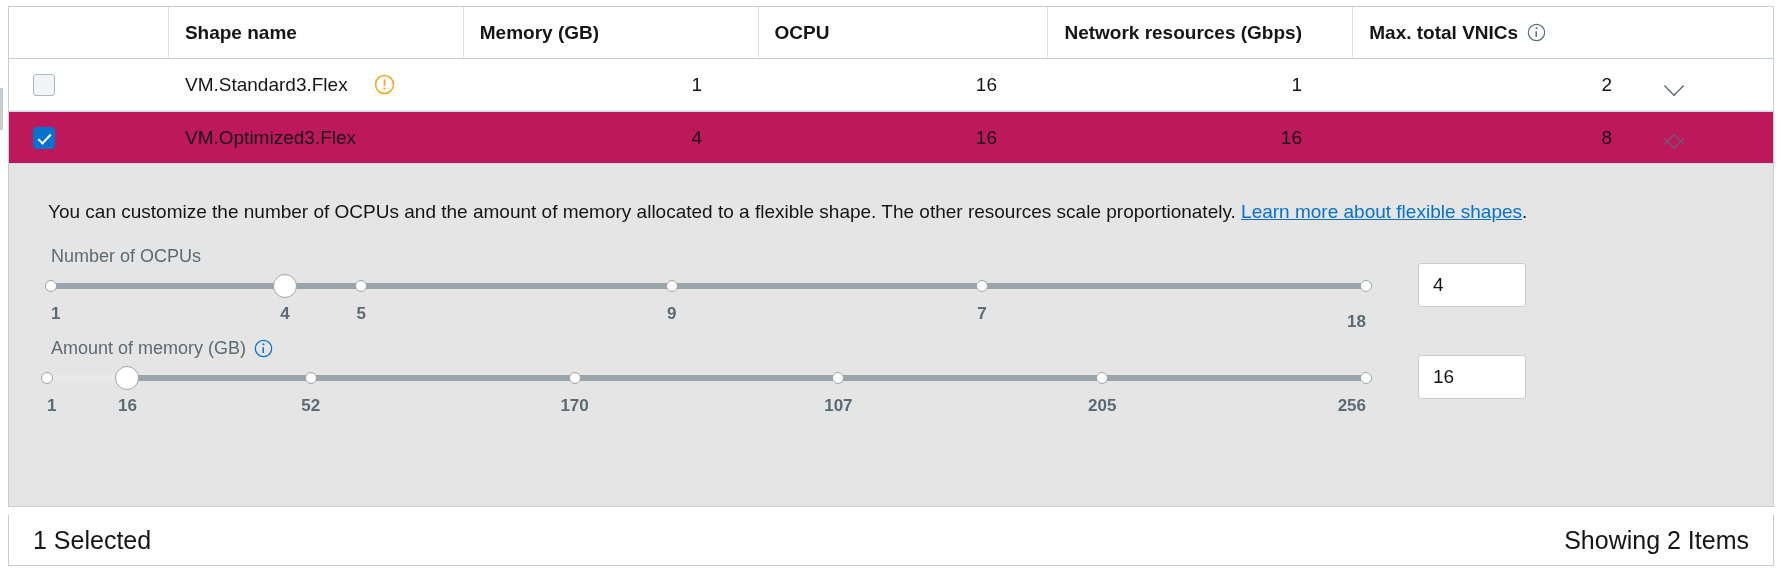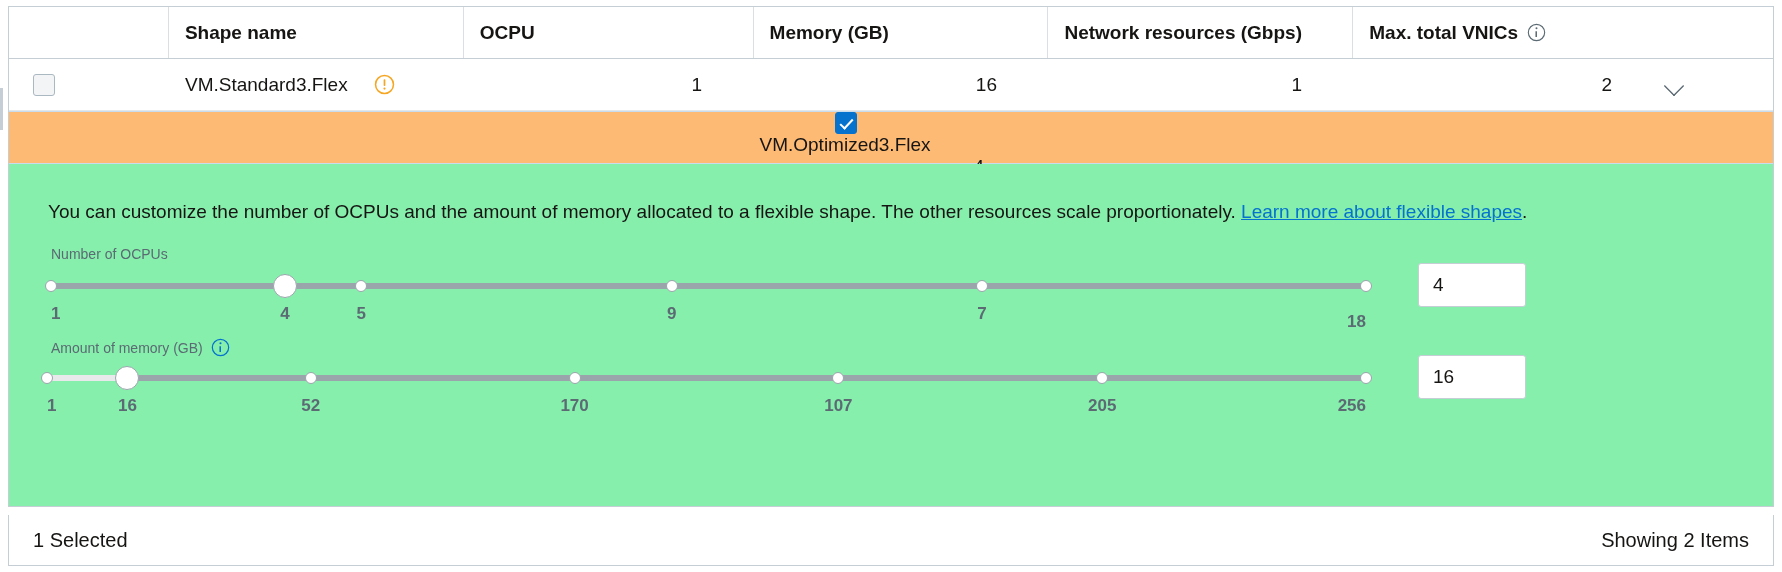--- a/index.html
+++ b/index.html
@@ -65,23 +65,22 @@
   .col-chev   { width: 110px; }
 
   .row {
     display: flex;
     height: 51px;
     align-items: center;
     border-bottom: 1px solid #e3e8eb;
     background: #ffffff;
   }
   .row.selected {
-    background: #fdba74;
+    background: #be185d;
     border-bottom: 1px solid #c9dced;
-    flex-direction: column;
   }
   .row.selected.first-sel { border-top: 1px solid #c9dced; }
   .cell {
     font-size: 19px;
     color: #161513;
     box-sizing: border-box;
     display: flex;
     align-items: center;
     height: 51px;
     padding: 0 16px;
@@ -151,21 +150,21 @@
     transform: rotate(45deg);
   }
   .chev.up::before {
     transform: rotate(-135deg);
     top: 5px;
   }
 
   
   .detail {
     border-bottom: 1px solid #c4ced4;
-    background: #86efac;
+    background: #e5e5e5;
     padding: 0;
     position: relative;
     height: 343px;
     box-sizing: border-box;
   }
 
   .detail-text {
     position: absolute;
     left: 39px;
     top: 37px;
@@ -173,21 +172,21 @@
     color: #161513;
     white-space: nowrap;
   }
   .detail-text a {
     color: #0572ce;
     text-decoration: underline;
   }
 
   .field-label {
     position: absolute;
-    font-size: 14px;
+    font-size: 18px;
     color: #5b6a73;
     display: flex;
     align-items: center;
     gap: 8px;
     white-space: nowrap;
   }
 
   .slider-wrap {
     position: absolute;
     height: 24px;
@@ -268,21 +267,21 @@
     width: 1766px;
     height: 51px;
     border: 1px solid #c4ced4;
     border-top: none;
     box-sizing: border-box;
     background: #ffffff;
     display: flex;
     align-items: center;
     justify-content: space-between;
     padding: 0 24px;
-    font-size: 20px;
+    font-size: 25px;
     color: #161513;
   }
 
   .edge-left {
     position: absolute;
     left: 0;
     top: 88px;
     width: 3px;
     height: 42px;
     background: #c4ced4;
@@ -293,22 +292,22 @@
 
 <div class="panel">
 
   <div class="edge-left"></div>
 
   <div class="shape-table">
 
     <div class="thead">
       <div class="th col-check blank"></div>
       <div class="th col-shape">Shape name</div>
+      <div class="th col-mem">Memory (GB)</div>
       <div class="th col-ocpu">OCPU</div>
-      <div class="th col-mem">Memory (GB)</div>
       <div class="th col-net">Network resources (Gbps)</div>
       <div class="th col-vnic last">
         <span>Max. total VNICs</span>
         <span style="margin-left:9px;display:flex;align-items:center">
           <svg class="info-icon" width="19" height="19" viewBox="0 0 20 20" aria-hidden="true">
             <circle cx="10" cy="10" r="8.6" fill="none" stroke="#5b6a73" stroke-width="1.2"></circle>
             <circle cx="10" cy="5.6" r="1.05" fill="#5b6a73"></circle>
             <path d="M8.9 8.6h1.6v6.2h-1.6z" fill="#5b6a73"></path>
           </svg>
         </span>

